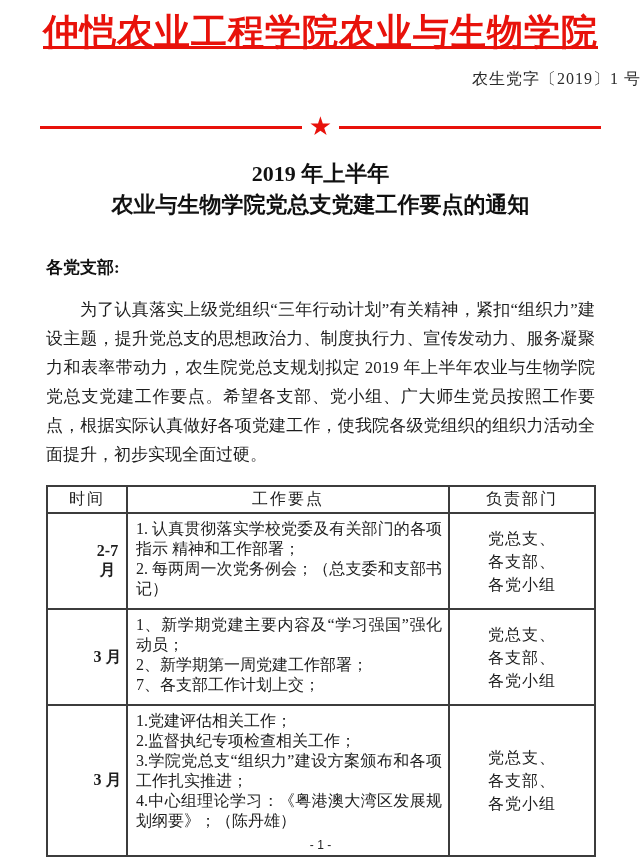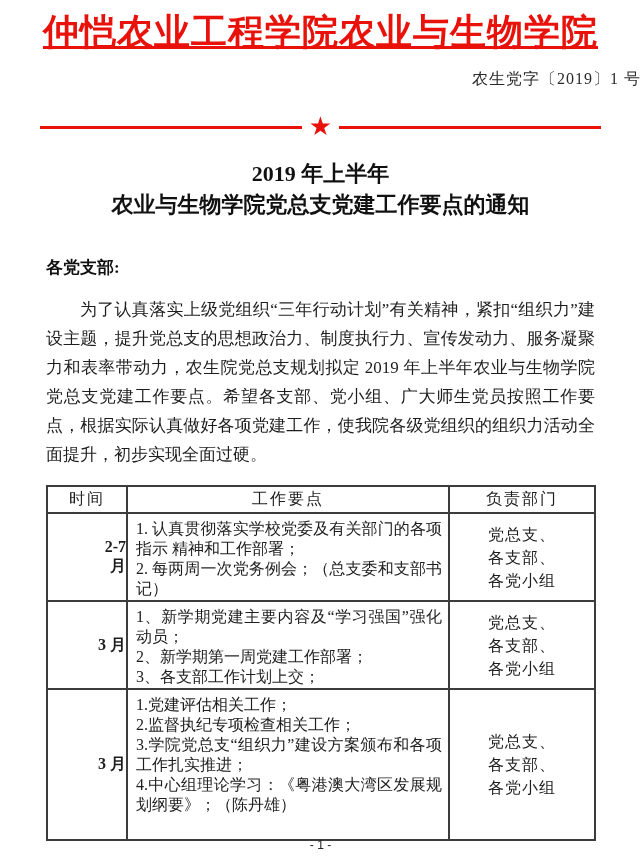--- a/index.html
+++ b/index.html
@@ -88,27 +88,27 @@
   table.work-table th {
     font-weight: normal;
     height: 27px;
     text-align: center;
     letter-spacing: 2px;
   }
   .col-time  { width: 80px; }
   .col-items { width: 322px; }
   .col-depts { width: 146px; }
   td.time-cell {
-    text-align: right;
+    text-align: center;
     font-weight: bold;
     font-size: 16px;
     padding-left: 41px;
   }
   td.items-cell {
-    padding: 5px 6px 1px 8px;
+    padding: 5px 6px 9px 8px;
     line-height: 20px;
     text-align: left;
   }
   td.items-cell .item-line { text-align: justify; }
   td.depts-cell {
     text-align: center;
     line-height: 23px;
     letter-spacing: 1px;
   }
   tr.row-tall td.items-cell { padding-bottom: 24px; }
@@ -171,21 +171,21 @@
             <div>党总支、</div>
             <div>各支部、</div>
             <div>各党小组</div>
           </td>
         </tr>
         <tr>
           <td class="time-cell">3 月</td>
           <td class="items-cell">
             <div class="item-line">1、新学期党建主要内容及“学习强国”强化动员；</div>
             <div class="item-line">2、新学期第一周党建工作部署；</div>
-            <div class="item-line">3、各支部工作计划上交；</div>
+            <div class="item-line">7、各支部工作计划上交；</div>
           </td>
           <td class="depts-cell">
             <div>党总支、</div>
             <div>各支部、</div>
             <div>各党小组</div>
           </td>
         </tr>
         <tr class="row-tall">
           <td class="time-cell">3 月</td>
           <td class="items-cell">

